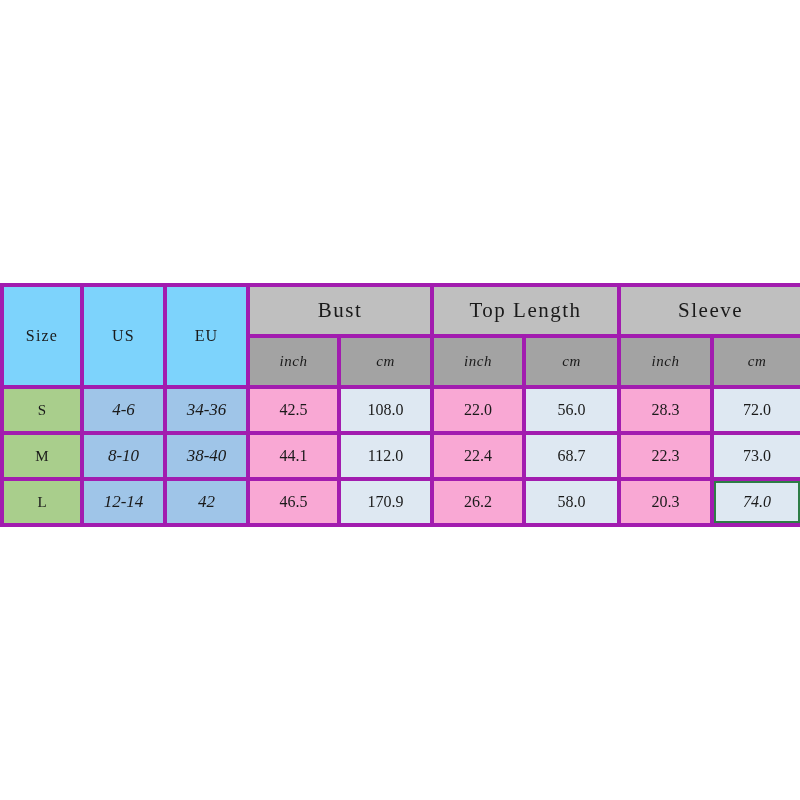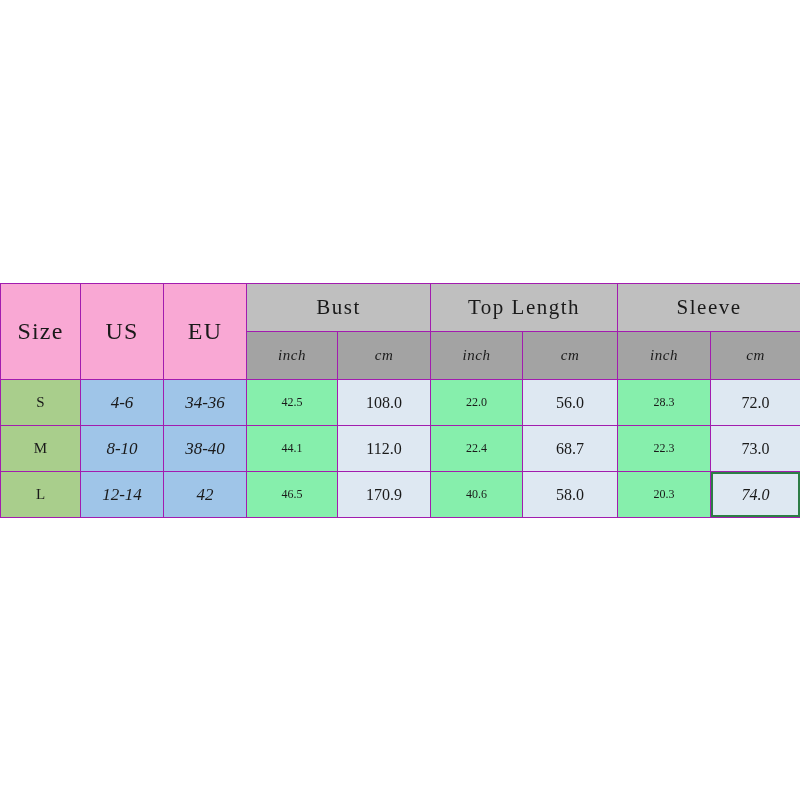--- a/index.html
+++ b/index.html
@@ -26,38 +26,38 @@
   table.size-chart {
     width: 800px;
     height: 234px;
     border-collapse: collapse;
     table-layout: fixed;
     background: #ffffff;
   }
 
   table.size-chart td,
   table.size-chart th {
-    border: 1px solid #a21caf;
+    border: 4px solid #a21caf;
     text-align: center;
     vertical-align: middle;
     padding: 0;
     font-weight: normal;
     color: #1a1a1a;
   }
 
   
   th.grp-head {
     background: #bfbfbf;
     font-size: 21px;
     letter-spacing: 1.5px;
     height: 47px;
   }
   th.span-head {
-    background: #f9a8d4;
-    font-size: 24px;
+    background: #7dd3fc;
+    font-size: 16px;
     letter-spacing: 1.2px;
   }
   th.unit-head {
     background: #a3a3a3;
     font-style: italic;
     font-size: 15px;
     letter-spacing: 0.5px;
     height: 47px;
   }
 
@@ -67,22 +67,22 @@
     font-size: 15px;
   }
   td.c-region {
     background: #9fc5e8;
     font-style: italic;
     font-weight: bold;
     font-size: 17px;
     margin-top: 25px;
   }
   td.c-inch {
-    background: #86efac;
-    font-size: 12px;
+    background: #f9a8d4;
+    font-size: 16px;
   }
   td.c-cm {
     background: #dee8f2;
     font-size: 16px;
     margin-left: 8px;
   }
 
   tr.data-row { height: 46px; }
 
   
@@ -148,20 +148,20 @@
         <td class="c-cm">68.7</td>
         <td class="c-inch">22.3</td>
         <td class="c-cm">73.0</td>
       </tr>
       <tr class="data-row">
         <td class="c-size">L</td>
         <td class="c-region">12-14</td>
         <td class="c-region">42</td>
         <td class="c-inch">46.5</td>
         <td class="c-cm">170.9</td>
-        <td class="c-inch">40.6</td>
+        <td class="c-inch">26.2</td>
         <td class="c-cm">58.0</td>
         <td class="c-inch">20.3</td>
         <td class="c-cm selected-cell">74.0</td>
       </tr>
     </tbody>
   </table>
 </div>
 
 </body></html>

